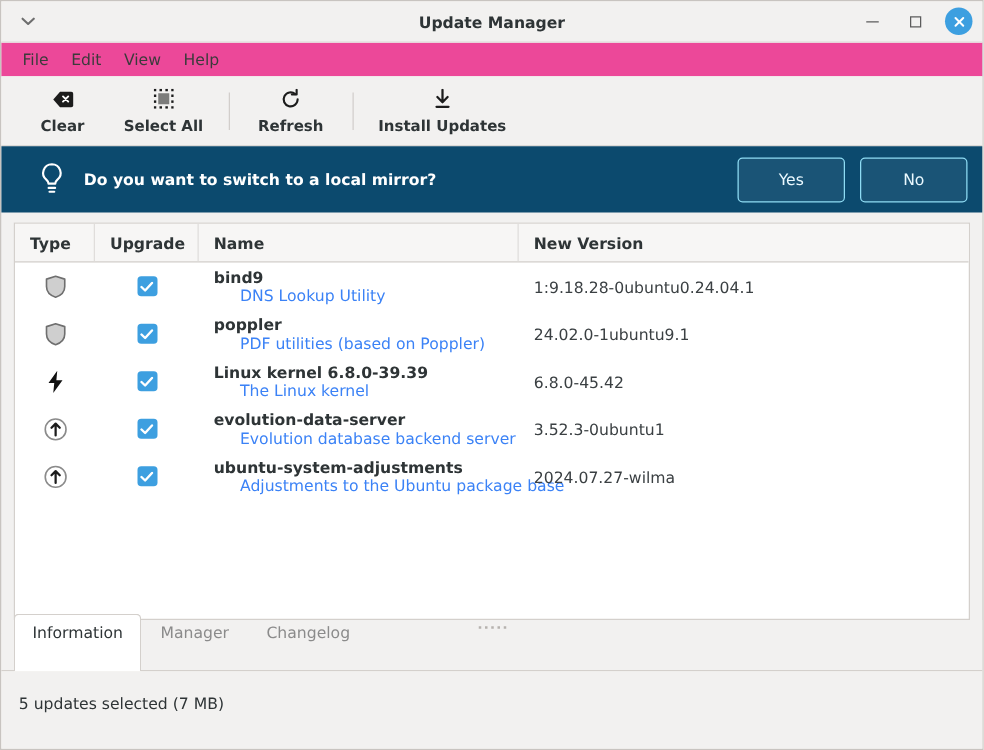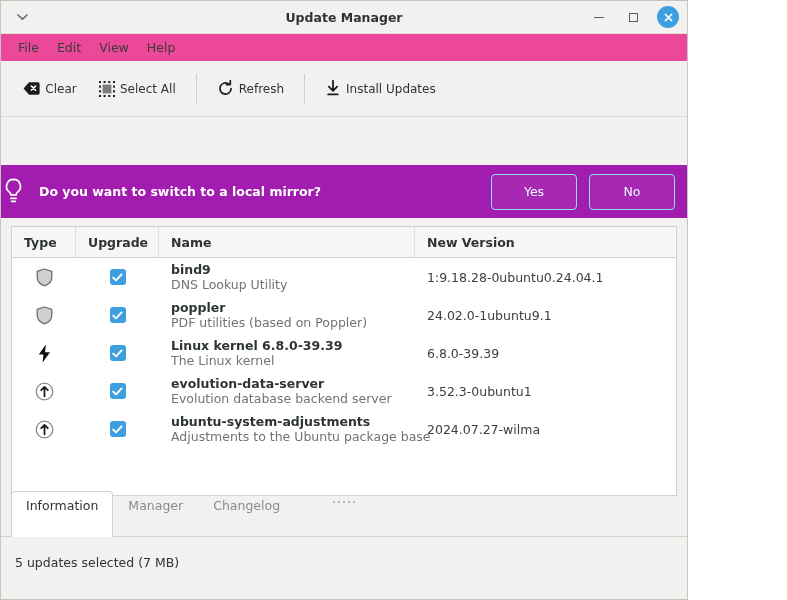--- a/index.html
+++ b/index.html
@@ -6,21 +6,21 @@
     margin: 0;
     padding: 0;
     background: #ffffff;
   }
   body {
     font-family: "DejaVu Sans", "Liberation Sans", sans-serif;
     -webkit-font-smoothing: antialiased;
   }
   #app {
     position: relative;
-    width: 688px;
+    width: 787px;
     height: 600px;
     overflow: hidden;
     background: #f2f1f0;
     border: 1px solid #c8c4c0;
     box-sizing: border-box;
     display: flex;
     flex-direction: column;
   }
 
   
@@ -115,26 +115,28 @@
     min-height: 56px;
     background: #f2f1f0;
     border-bottom: 1px solid #dcd9d6;
     display: flex;
     align-items: center;
     padding-left: 10px;
     box-sizing: border-box;
   }
   .tbtn {
     display: flex;
+    flex-direction: column;
     align-items: center;
     justify-content: center;
     min-width: 58px;
     padding: 2px 10px;
     border-radius: 4px;
     gap: 5px;
+    font-weight: bold;
   }
   .tbtn .ticon {
     height: 19px;
     display: flex;
     align-items: center;
     justify-content: center;
   }
   .tbtn .tlabel {
     font-size: 12px;
     color: #2e3436;
@@ -144,27 +146,26 @@
     width: 1px;
     height: 30px;
     background: #d2cecb;
     margin: 0 10px;
   }
 
   
   .infobar {
     height: 53px;
     min-height: 53px;
-    background: #a21caf;
-    display: flex;
-    align-items: center;
-    padding: 0 12px 0 0;
+    background: #0c4a6e;
+    display: flex;
+    align-items: center;
+    padding: 0 12px 0 28px;
     box-sizing: border-box;
     gap: 14px;
-    margin-top: 48px;
   }
   .bulb {
     flex: 0 0 auto;
     width: 24px;
     display: flex;
     align-items: center;
     justify-content: center;
   }
   .infotext {
     flex: 1 1 auto;
@@ -247,21 +248,21 @@
     align-items: center;
     box-sizing: border-box;
   }
   .cell.c-type { justify-content: center; padding-left: 0; }
   .cell.c-upg  { justify-content: center; padding-left: 0; }
   .cell.c-name { padding-left: 12px; }
   .cell.c-ver  { padding-left: 12px; }
 
   .pkgbox { display: flex; flex-direction: column; justify-content: center; line-height: 1.22; }
   .pkgname { font-size: 12.5px; font-weight: bold; color: #2e3436; white-space: nowrap; }
-  .pkgdesc { font-size: 12.5px; color: #737373; white-space: nowrap; }
+  .pkgdesc { font-size: 12.5px; color: #3b82f6; white-space: nowrap; margin-left: 21px; }
   .vertext { font-size: 12.5px; color: #3b4043; white-space: nowrap; }
 
   .cbox {
     width: 16px;
     height: 16px;
     border-radius: 3px;
     background: #3d9fe0;
     display: flex;
     align-items: center;
     justify-content: center;
@@ -505,21 +506,21 @@
               </svg>
             </span>
           </div>
           <div class="cell c-name">
             <div class="pkgbox">
               <div class="pkgname">Linux kernel 6.8.0-39.39</div>
               <div class="pkgdesc">The Linux kernel</div>
             </div>
           </div>
           <div class="cell c-ver">
-            <span class="vertext">6.8.0-39.39</span>
+            <span class="vertext">6.8.0-45.42</span>
           </div>
         </div>
         <div class="lrow">
           <div class="cell c-type">
             <svg width="19" height="19" viewBox="0 0 19 19">
               <circle cx="9.5" cy="9.5" r="8.3" fill="none" stroke="#8b8b8b" stroke-width="1.3"></circle>
               <path d="M9.5 14.3 L9.5 5.2 M6.2 8.2 L9.5 4.9 L12.8 8.2" stroke="#1c1c1c" stroke-width="1.8" fill="none" stroke-linecap="round" stroke-linejoin="round"></path>
             </svg>
           </div>
           <div class="cell c-upg">

